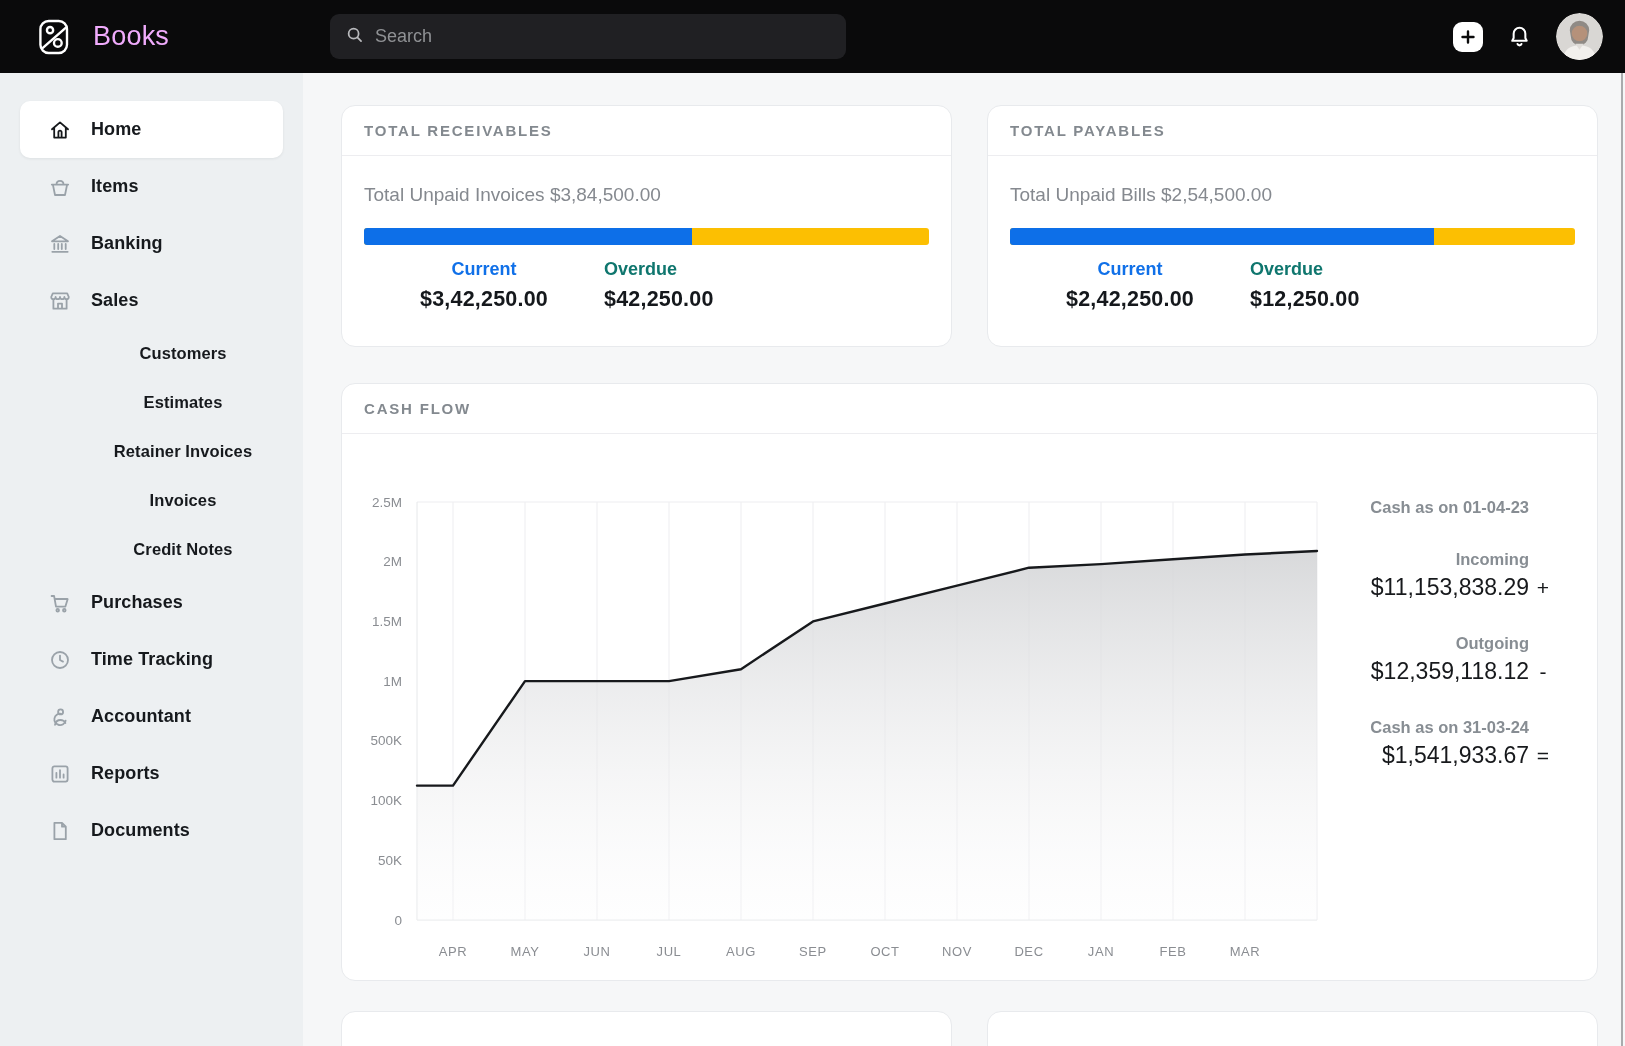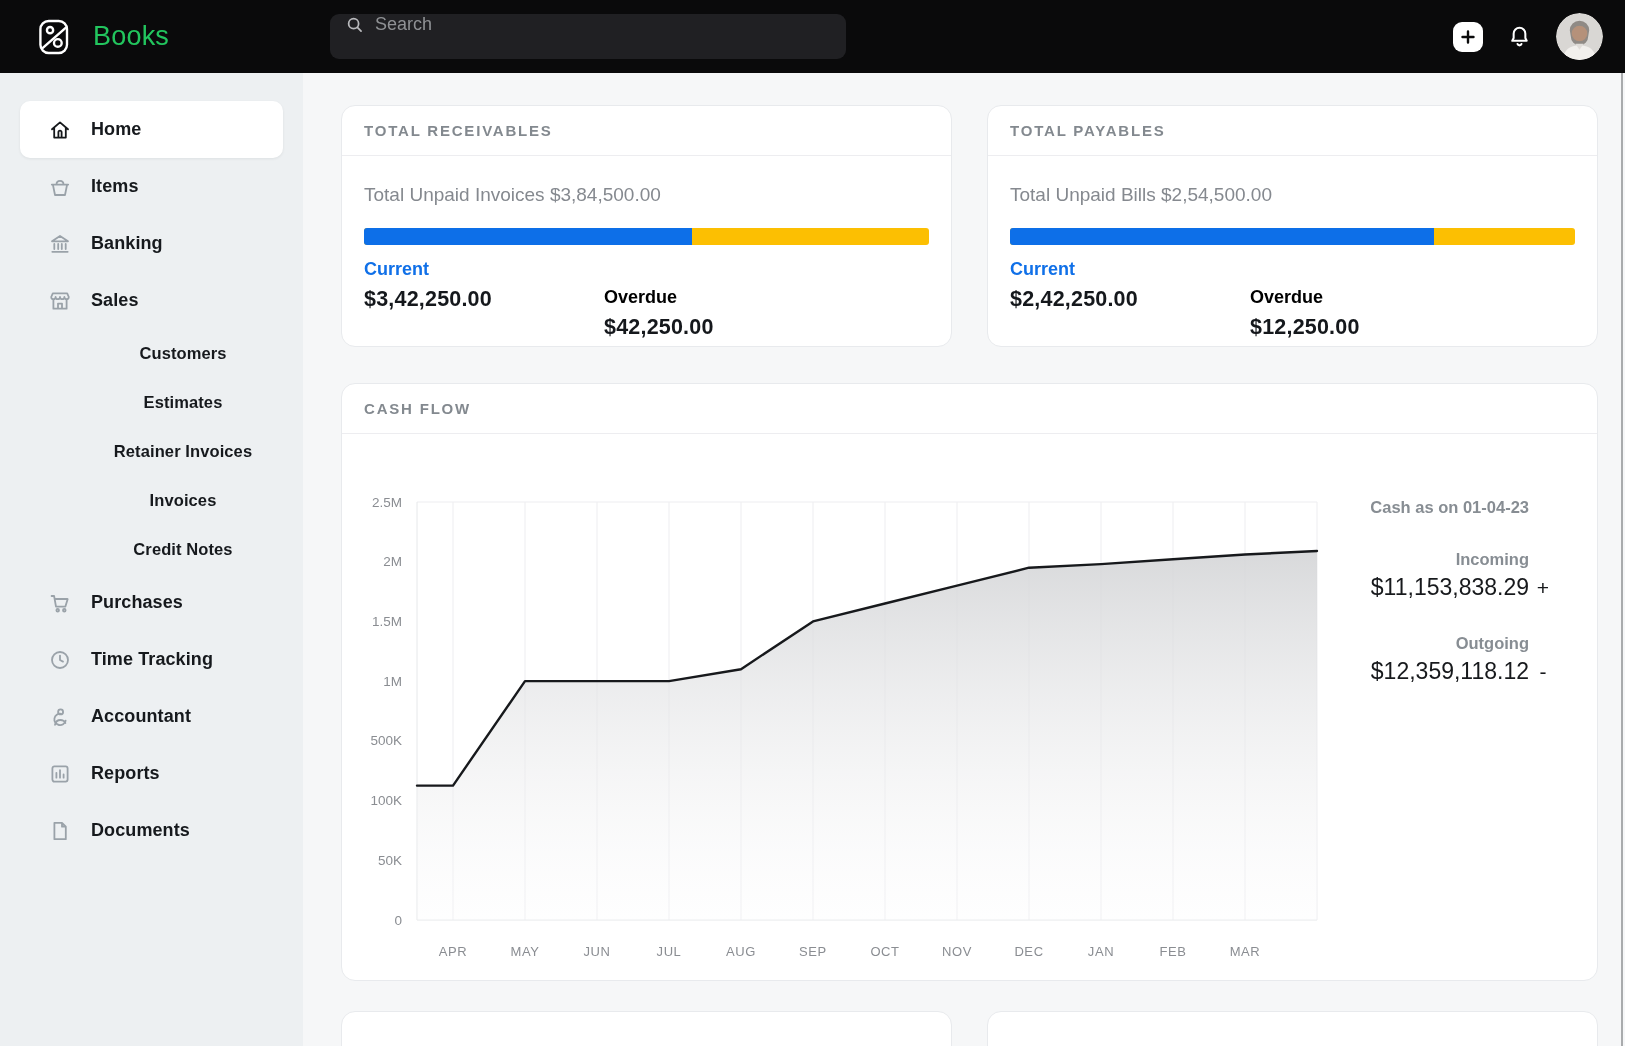--- a/index.html
+++ b/index.html
@@ -6,23 +6,23 @@
   html,body { width:1625px; height:1046px; overflow:hidden; }
   body { font-family:"Liberation Sans", sans-serif; background:#f6f7f8; }
 
   .page { position:relative; width:1625px; height:1046px; }
 
   
   header { position:absolute; top:0; left:0; width:100%; height:73px;
     background:#0a0a0b; display:flex; align-items:center; z-index:10; }
   .logo { display:flex; align-items:center; gap:14px; padding-left:33px; width:303px; }
   .logo-icon { width:46px; height:44px; display:inline-flex; }
-  .logo-text { color:#22c55e; font-size:27px; font-weight:500; letter-spacing:.2px; }
+  .logo-text { color:#f0abfc; font-size:27px; font-weight:500; letter-spacing:.2px; }
   .search { position:absolute; left:330px; top:14px; width:516px; height:45px;
-    background:#202023; border-radius:9px; display:flex; align-items:flex-start; padding:0 14px; gap:10px; }
+    background:#202023; border-radius:9px; display:flex; align-items:center; padding:0 14px; gap:10px; }
   .search svg { flex:none; }
   .search input { background:transparent; border:none; outline:none; color:#d7d7d9;
     font-size:18px; width:100%; font-family:inherit; }
   .search input::placeholder { color:#8f9194; }
   .header-right { position:absolute; right:0; top:0; height:73px; display:flex; align-items:center; gap:23px; padding-right:22px; }
   .plus-btn { width:30px; height:30px; border:none; border-radius:9px; background:#fff;
     display:inline-flex; align-items:center; justify-content:center; cursor:pointer; }
   .bell { display:inline-flex; }
   .avatar { width:47px; height:47px; border-radius:50%; overflow:hidden; display:inline-flex; }
 
@@ -48,24 +48,24 @@
   .card-header { height:50px; display:flex; align-items:center; padding:0 22px;
     border-bottom:1px solid #ededf0; }
   .card-title { font-size:15px; font-weight:700; letter-spacing:1.8px; color:#83898f; }
 
   .half { width:611px; height:242px; }
   .sum-body { padding:6px 22px 0; }
   .summary { margin-top:22px; font-size:19px; color:#85898f; }
   .bar { margin-top:22px; height:17px; border-radius:3px; display:flex; overflow:hidden; background:#fcbf02; }
   .bar .seg-blue { background:#0d6fe8; height:100%; }
   .split { display:flex; margin-top:14px; }
-  .col-a { width:240px; }
+  .col-a { width:240px;text-align:center; }
   .mini-label { font-size:18px; font-weight:700; }
   .mini-label.blue { color:#1070e8; }
-  .mini-label.yellow { color:#000000;margin-top:28px; }
+  .mini-label.yellow { color:#0f766e; }
   .amount { margin-top:7px; font-size:21.5px; font-weight:700; color:#15181c; letter-spacing:.2px; }
 
   .cashflow { position:relative; width:1257px; height:598px; margin-top:36px; }
   .chart-wrap { position:absolute; left:20px; top:84px; width:960px; height:500px; }
   .chart-wrap svg text { font-family:"Liberation Sans", sans-serif; }
 
   .stats { position:absolute; top:114px; right:40px; width:290px; }
   .stat { margin-bottom:33px; text-align:right; }
   .stat-label { font-size:16.5px; font-weight:700; color:#878d93; padding-right:28px; }
   .stat-value { margin-top:5px; font-size:23px; color:#17191c; display:flex; justify-content:flex-end; align-items:center; }
@@ -341,20 +341,27 @@
                 <span class="sym">+</span>
               </div>
             </div>
             <div class="stat">
               <div class="stat-label">Outgoing</div>
               <div class="stat-value">
                 <span class="v">$12,359,118.12</span>
                 <span class="sym">-</span>
               </div>
             </div>
+            <div class="stat">
+              <div class="stat-label">Cash as on 31-03-24</div>
+              <div class="stat-value">
+                <span class="v">$1,541,933.67</span>
+                <span class="sym">=</span>
+              </div>
+            </div>
           </div>
       </section>
 
       <div class="row bottom">
         <section class="card half-cut">
           <div class="card-header" style="border-bottom:none;height:78px;align-items:flex-end;padding-bottom:14px;">
             
           </div>
         </section>
         <section class="card half-cut">

